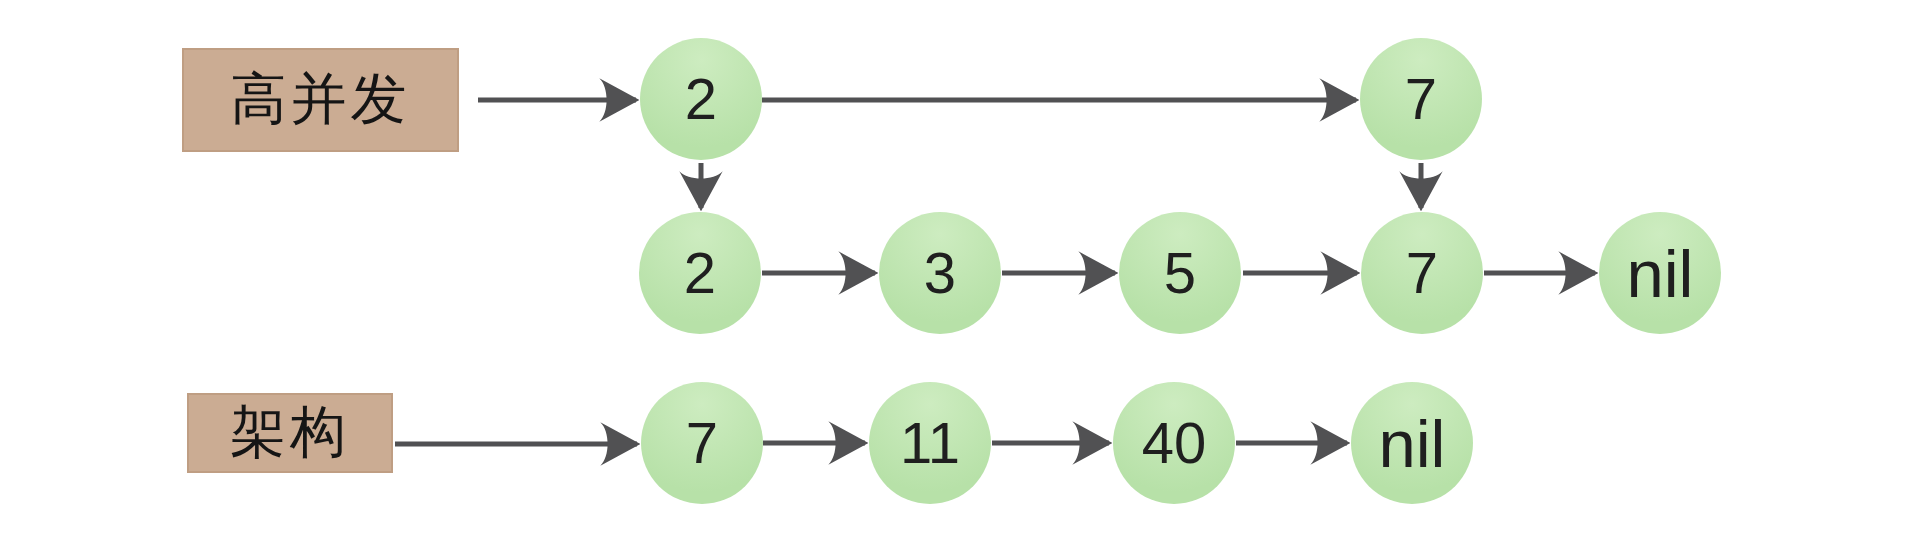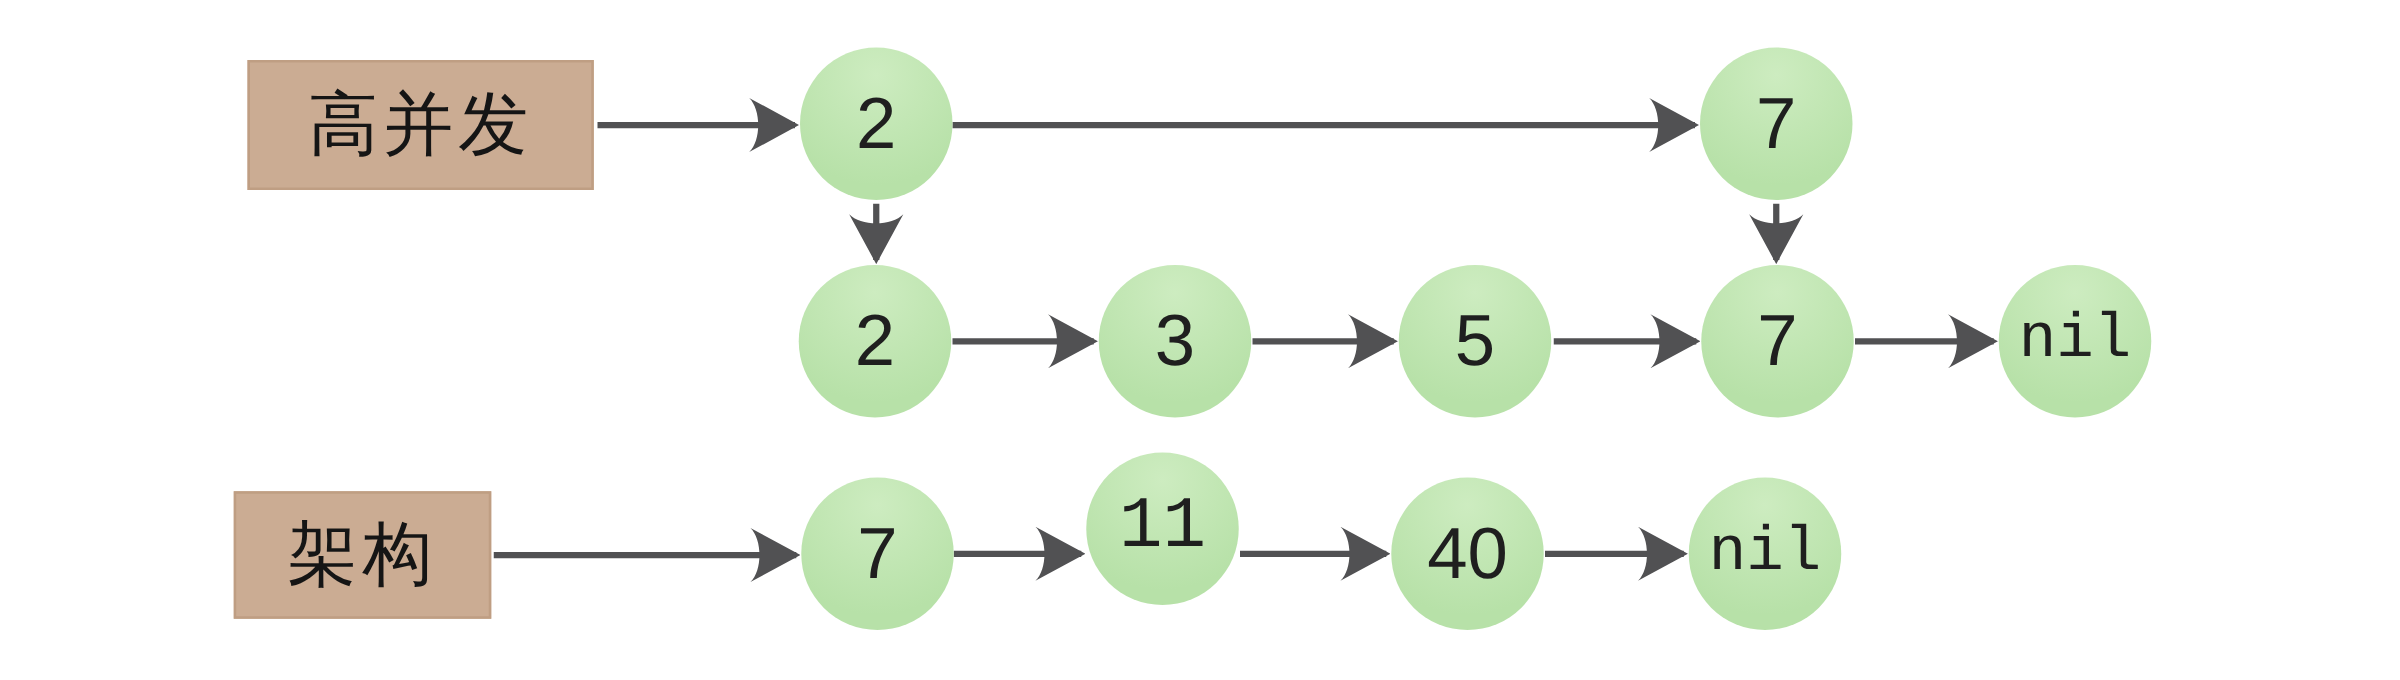--- a/index.html
+++ b/index.html
@@ -31,22 +31,21 @@
     background: radial-gradient(circle at 50% 18%, #cdecc0, #b7e1a8 75%);
     display: flex;
     align-items: center;
     justify-content: center;
     color: #1f1f1f;
     font-size: 58px;
     line-height: 1;
     box-sizing: border-box;
   }
   .node.nil-node {
-    font-size: 50px;
-    font-family: Liberation Mono, monospace;
+    font-size: 67px;
   }
   .label-box {
     position: absolute;
     background: #cbac93;
     border: 2px solid #bf9e83;
     box-sizing: border-box;
     display: flex;
     align-items: center;
     justify-content: center;
     color: #151515;
@@ -74,21 +73,21 @@
       <line x1="1002" y1="273" x2="1115" y2="273" marker-end="url(#ah)"></line>
       <line x1="1243" y1="273" x2="1357" y2="273" marker-end="url(#ah)"></line>
       <line x1="1484" y1="273" x2="1595" y2="273" marker-end="url(#ah)"></line>
       <line x1="395" y1="444" x2="637" y2="444" marker-end="url(#ah)"></line>
       <line x1="763" y1="443" x2="865" y2="443" marker-end="url(#ah)"></line>
       <line x1="992" y1="443" x2="1109" y2="443" marker-end="url(#ah)"></line>
       <line x1="1236" y1="443" x2="1347" y2="443" marker-end="url(#ah)"></line>
     </g>
   </svg>
 
-  <div class="label-box" style="left:198px; top:48px; width:277px; height:104px;">
+  <div class="label-box" style="left:182px; top:48px; width:277px; height:104px;">
     <span>高并发</span>
   </div>
   <div class="node" style="left:640px; top:38px;">
     <span>2</span>
   </div>
   <div class="node" style="left:1360px; top:38px;">
     <span>7</span>
   </div>
 
   <div class="node" style="left:639px; top:212px;">
@@ -100,27 +99,27 @@
   <div class="node" style="left:1119px; top:212px;">
     <span>5</span>
   </div>
   <div class="node" style="left:1361px; top:212px;">
     <span>7</span>
   </div>
   <div class="node nil-node" style="left:1599px; top:212px;">
     <span>nil</span>
   </div>
 
-  <div class="label-box" style="left:187px; top:393px; width:206px; height:102px;">
+  <div class="label-box" style="left:187px; top:393px; width:206px; height:80px;">
     <span>架构</span>
   </div>
   <div class="node" style="left:641px; top:382px;">
     <span>7</span>
   </div>
-  <div class="node" style="left:869px; top:362px;font-family:Liberation Mono, monospace;">
+  <div class="node" style="left:869px; top:382px;">
     <span>11</span>
   </div>
   <div class="node" style="left:1113px; top:382px;">
     <span>40</span>
   </div>
   <div class="node nil-node" style="left:1351px; top:382px;">
     <span>nil</span>
   </div>
 
 </div>

